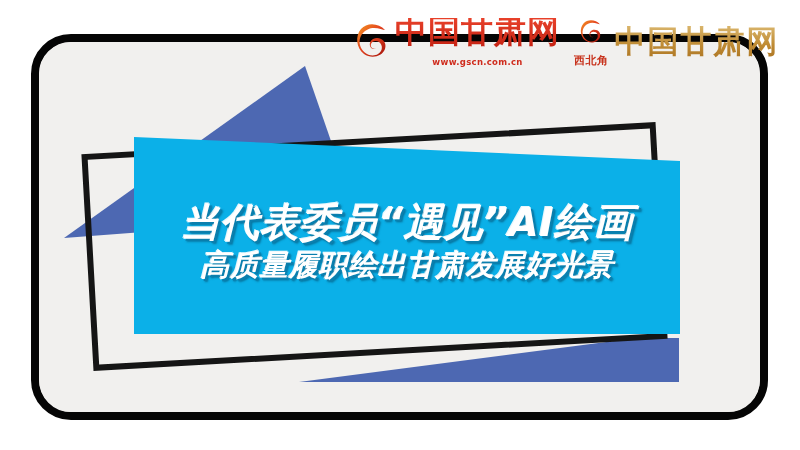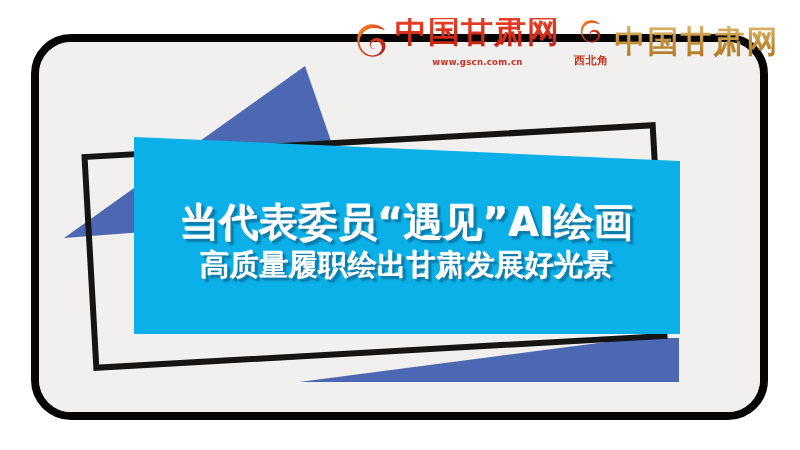--- a/index.html
+++ b/index.html
@@ -37,20 +37,21 @@
   
   .canvas {
     position: absolute;
     left: 39px;
     top: 42px;
     width: 721px;
     height: 370px;
     border-radius: 33px;
     overflow: hidden;
     background: #f1f0ee;
+    font-style: italic;
   }
 
   
   .blue-shape {
     position: absolute;
     left: 0;
     top: 0;
     width: 721px;
     height: 370px;
     pointer-events: none;

